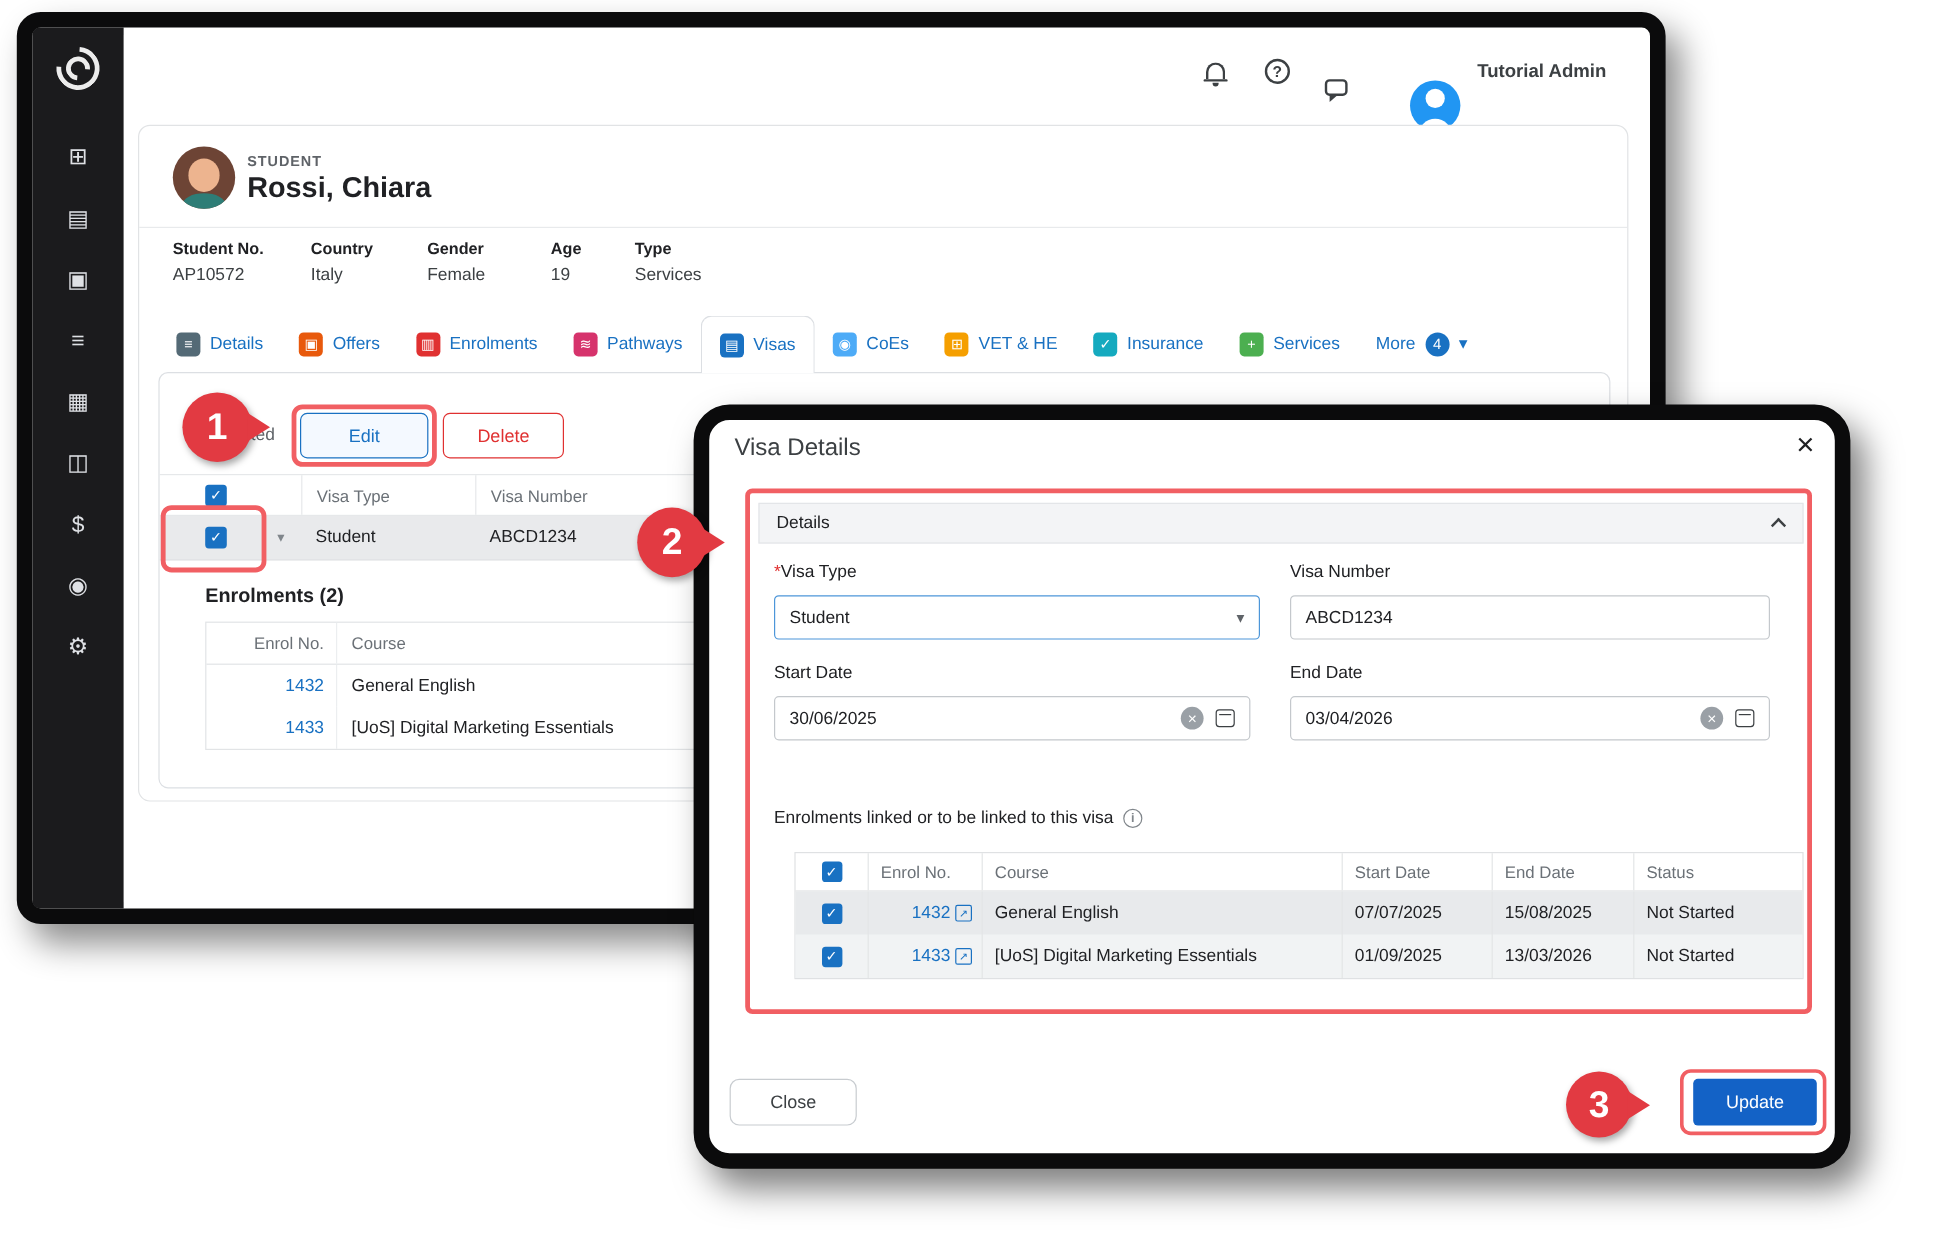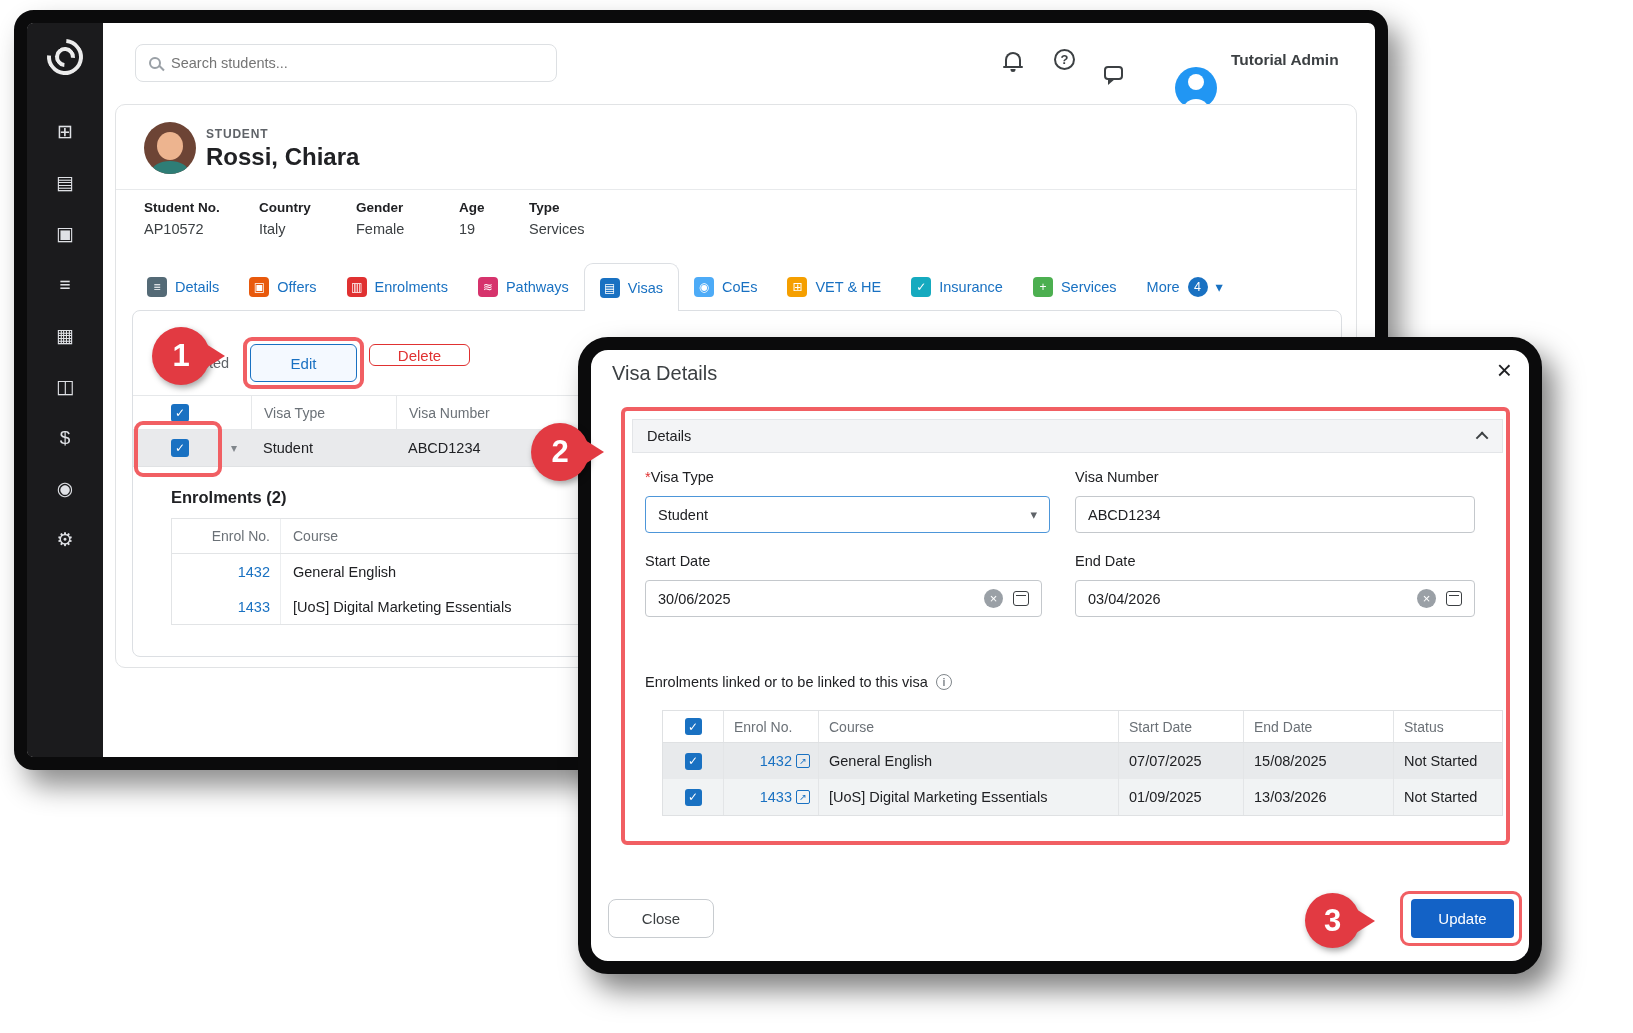--- a/index.html
+++ b/index.html
@@ -62,21 +62,21 @@
   .tab.active { background:#fff; border:1px solid #dcdfe3; border-bottom:none; border-radius:9px 9px 0 0; position:relative; z-index:2; }
   .tab-ico { width:20px; height:20px; border-radius:4px; color:#fff; font-size:12px; display:flex; align-items:center; justify-content:center; flex:none; }
   .more-badge { min-width:20px; height:20px; border-radius:10px; background:#1971c2; color:#fff; font-size:12.5px; display:flex; align-items:center; justify-content:center; padding:0 6px; }
   .caret::after { content:"▾"; }
 
   
   .cbox { left:16px; top:205px; width:1210px; height:347px; border:1px solid #dcdfe3; border-radius:8px; background:#fff; }
   .sel-text { left:30px; top:44px; font-size:14.5px; color:#5f6368; }
   .btn-edit { left:117px; top:33px; width:107px; height:38px; background:#f4f9ff; border:1px solid #1971c2; border-radius:6px;
     color:#1971c2; font-size:15px; display:flex; align-items:center; justify-content:center; cursor:pointer; }
-  .btn-delete { left:236px; top:33px; width:101px; height:22px; background:#fff; border:1px solid #e03131; border-radius:6px;
+  .btn-delete { left:236px; top:33px; width:101px; height:38px; background:#fff; border:1px solid #e03131; border-radius:6px;
     color:#e03131; font-size:15px; display:flex; align-items:center; justify-content:center; cursor:pointer; }
   .tool-sq { width:36px; height:34px; border:1px solid #d9dbde; border-radius:5px; background:#fff; }
   .ckb { width:18px; height:18px; background:#1971c2; border-radius:3px; color:#fff; font-size:12px; font-weight:700;
     display:flex; align-items:center; justify-content:center; cursor:pointer; flex:none; }
   .ckb::after { content:"✓"; }
   .vt-head { left:0; right:0; top:84px; height:35px; border-top:1px solid #e6e8ea; border-bottom:1px solid #e6e8ea;
     display:flex; align-items:center; color:#6b7177; font-size:14px; }
   .vt-row { left:0; right:0; top:119px; height:37px; background:#e9eaec; display:flex; align-items:center; font-size:14.5px; color:#202124; border-bottom:1px solid #e0e2e4; }
   .col-ck { width:118px; display:flex; align-items:center; padding-left:38px; height:100%; }
   .col-type { width:145px; border-left:1px solid #e6e8ea; padding-left:12px; display:flex; align-items:center; height:100%; }
@@ -113,21 +113,21 @@
   .m-table { left:71px; top:360px; width:841px; border:1px solid #dfe1e3; background:#fff; }
   .mt-row { display:flex; align-items:center; height:36px; font-size:14.5px; color:#202124; }
   .mt-head { height:32px; color:#6b7177; font-size:14px; border-bottom:1px solid #dfe1e3; }
   .mt-c1 { width:60px; display:flex; justify-content:center; height:100%; align-items:center; }
   .mt-c2 { width:95px; border-left:1px solid #e3e5e7; height:100%; display:flex; align-items:center; }
   .mt-c2.hd { padding-left:10px; }
   .mt-c2.val { justify-content:flex-end; padding-right:8px; gap:4px; }
   .mt-c3 { width:300px; border-left:1px solid #e3e5e7; padding-left:10px; height:100%; display:flex; align-items:center; }
   .mt-c4 { width:125px; border-left:1px solid #e3e5e7; padding-left:10px; height:100%; display:flex; align-items:center; }
   .mt-c5 { width:118px; border-left:1px solid #e3e5e7; padding-left:10px; height:100%; display:flex; align-items:center; }
-  .mt-c6 { flex:1; border-left:1px solid #e3e5e7; padding-left:10px; height:100%; display:flex; align-items:center;margin-left:32px; }
+  .mt-c6 { flex:1; border-left:1px solid #e3e5e7; padding-left:10px; height:100%; display:flex; align-items:center; }
   .r-gray1 { background:#e8eaec; }
   .r-gray2 { background:#f1f3f4; }
   .ext { display:inline-flex; align-items:center; justify-content:center; width:14px; height:14px; border:1px solid #1971c2; border-radius:2px; color:#1971c2; font-size:9px; cursor:pointer; }
   .ext::after { content:"↗"; }
   .btn-close { left:17px; top:549px; width:106px; height:39px; border:1px solid #c8ccd0; border-radius:8px; background:#fff;
     color:#3c4043; font-size:15px; display:flex; align-items:center; justify-content:center; cursor:pointer; }
   .btn-update { left:820px; top:549px; width:103px; height:39px; background:#1362c6; border-radius:4px; border:none;
     color:#fff; font-size:15px; display:flex; align-items:center; justify-content:center; cursor:pointer; }
 
   
@@ -153,24 +153,20 @@
         <div class="side-ico">▣</div>
         <div class="side-ico">≡</div>
         <div class="side-ico">▦</div>
         <div class="side-ico">◫</div>
         <div class="side-ico">$</div>
         <div class="side-ico">◉</div>
         <div class="side-ico">⚙</div>
       </div>
     </div>
 
-    <div class="abs search-box">
-      <span class="glass"></span>
-      <input type="text" placeholder="Search students..." style="">
-    </div>
     <div class="abs bell" style="left:978px; top:29px;"></div>
     <div class="abs help" style="left:1027px; top:26px;">?</div>
     <div class="abs chat" style="left:1077px; top:29px;"></div>
     <div class="abs avatar" style="left:1148px; top:16px;"></div>
     <div class="abs user-name" style="left:1204px; top:28px;">Tutorial Admin</div>
 
     <div class="abs panel">
       <div class="abs photo"></div>
       <div class="abs kind">STUDENT</div>
       <div class="abs stu-name">Rossi, Chiara</div>

